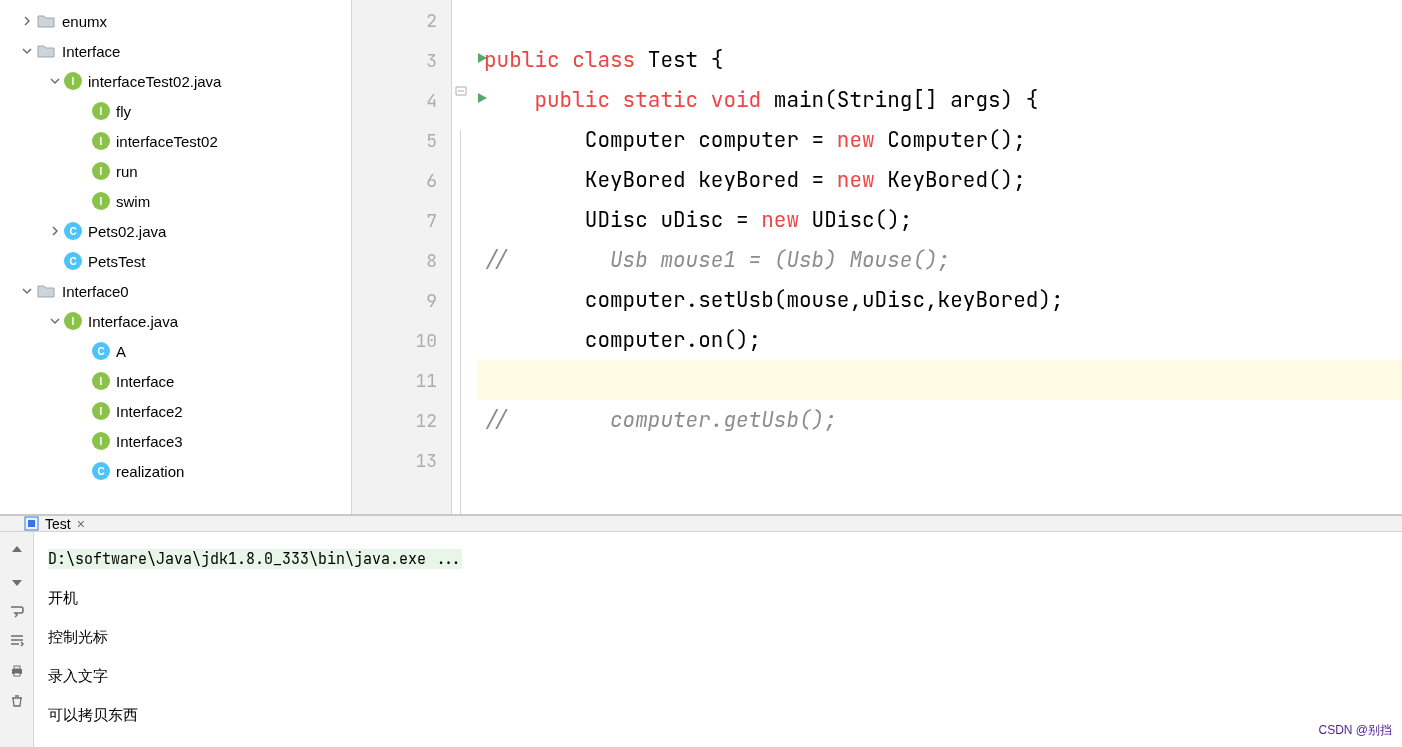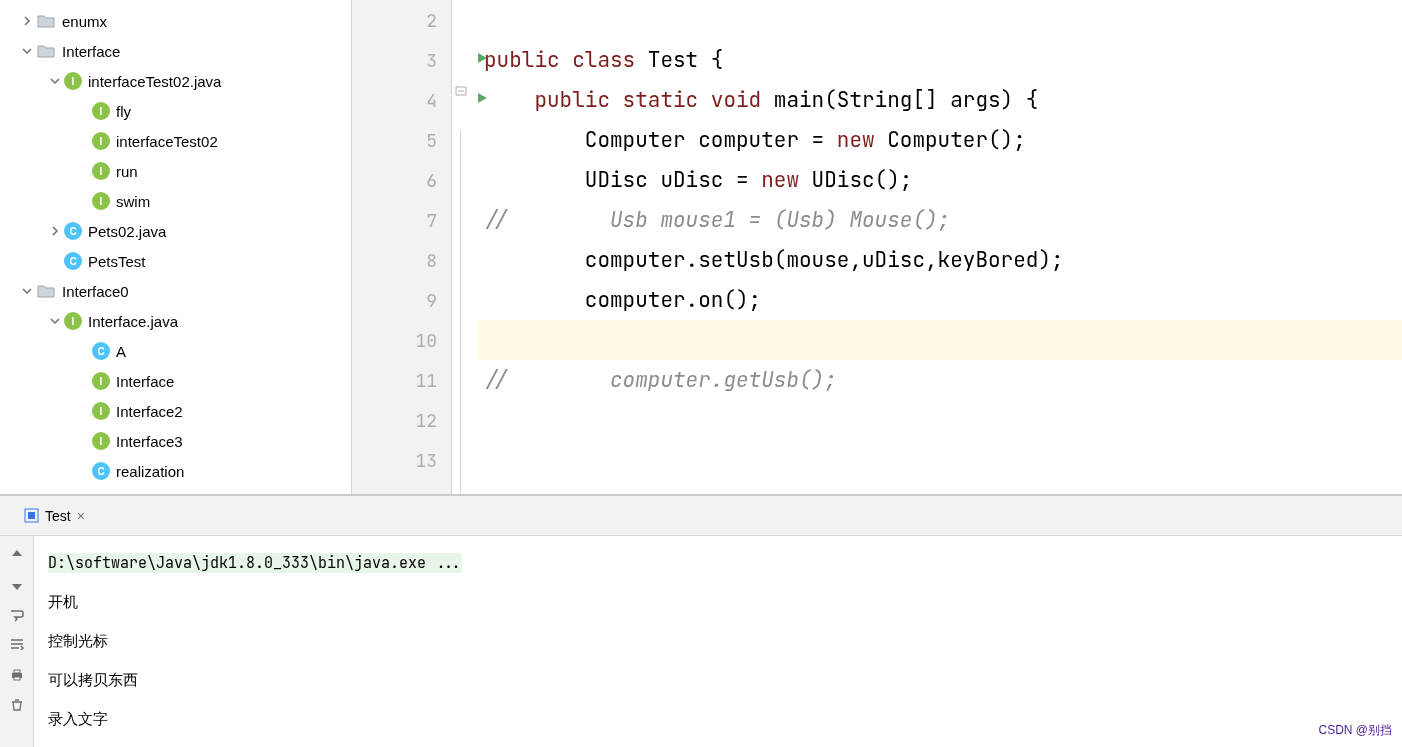--- a/index.html
+++ b/index.html
@@ -22,25 +22,25 @@
 .gutter { width: 100px; background: #f2f2f2; border-right: 1px solid #d4d4d4; font-family: "JetBrains Mono", Consolas, monospace; }
 .gutter-row { height: 40px; display: flex; align-items: center; justify-content: flex-end; padding-right: 14px; position: relative; }
 .gutter-num { color: #adadad; font-size: 18px; }
 .gutter-run { position: absolute; right: -38px; color: #59a869; }
 .fold-col { width: 26px; background: #fff; position: relative; }
 .fold-line { position: absolute; left: 8px; top: 130px; bottom: 0; width: 1px; background: #d4d4d4; }
 .fold-mark { position: absolute; left: 2px; }
 .code-col { flex: 1; font-family: "JetBrains Mono", Consolas, monospace; font-size: 21px; line-height: 40px; background: #fff; }
 .code-row { height: 40px; padding-left: 6px; white-space: pre; }
 .code-row.hl { background: #fffae3; }
-.kw { color: #7f1d1d; font-weight: normal; }
+.kw { color: #ef4444; font-weight: normal; }
 .cmt { color: #8c8c8c; font-style: italic; }
 
 .console-wrap { flex: 1; display: flex; flex-direction: column; border-top: 2px solid #c9c9c9; }
-.console-tabs { height: 40px; display: flex; align-items: center; background: #f2f2f2; border-bottom: 1px solid #d4d4d4; padding-left: 18px; }
+.console-tabs { height: 16px; display: flex; align-items: center; background: #f2f2f2; border-bottom: 1px solid #d4d4d4; padding-left: 18px; }
 .console-tab { display: flex; align-items: center; gap: 6px; padding: 0 6px; color: #000; }
 .tab-close { color: #6e6e6e; cursor: pointer; }
 .console-body { flex: 1; display: flex; }
 .console-toolbar { width: 34px; background: #f2f2f2; border-right: 1px solid #d4d4d4; display: flex; flex-direction: column; align-items: center; gap: 8px; padding-top: 8px; }
 .tool-btn { width: 22px; height: 22px; display: flex; align-items: center; justify-content: center; color: #6e6e6e; cursor: pointer; }
 .console-out { flex: 1; padding: 8px 14px; font-family: "JetBrains Mono", Consolas, monospace; font-size: 15px; line-height: 39px; }
 .console-cmd { background: #e8f5e9; }
 .watermark { position: absolute; right: 10px; bottom: 8px; font-size: 12px; color: #4c1d95; }
 </style>
 </head>
@@ -220,20 +220,21 @@
               <path d="M4 7h6" stroke="#adadad"></path>
             </svg>
         </span>
         <div class="fold-line"></div>
       </div>
       <div class="code-col" id="code">
           <div class="code-row"></div>
           <div class="code-row"><span class="kw">public class</span> Test {</div>
           <div class="code-row">    <span class="kw">public static void</span> main(String[] args) {</div>
           <div class="code-row">        Computer computer = <span class="kw">new</span> Computer();</div>
+          <div class="code-row">        KeyBored keyBored = <span class="kw">new</span> KeyBored();</div>
           <div class="code-row">        UDisc uDisc = <span class="kw">new</span> UDisc();</div>
           <div class="code-row"><span class="cmt">//        Usb mouse1 = (Usb) Mouse();</span></div>
           <div class="code-row">        computer.setUsb(mouse,uDisc,keyBored);</div>
           <div class="code-row">        computer.on();</div>
           <div class="code-row hl"></div>
           <div class="code-row"><span class="cmt">//        computer.getUsb();</span></div>
         </div>
     </div>
   </div>
 
@@ -280,20 +281,20 @@
         <span class="tool-btn">
             <svg width="14" height="14" viewBox="0 0 14 14">
               <path d="M3 4h8l-1 8H4zM2 4h10M5 2h4" fill="none" stroke="#6e6e6e" stroke-width="1.3"></path>
             </svg>
           </span>
       </div>
       <div class="console-out">
         <div><span class="console-cmd">D:\software\Java\jdk1.8.0_333\bin\java.exe ...</span></div>
         <div>开机</div>
         <div>控制光标</div>
+        <div>录入文字</div>
         <div>可以拷贝东西</div>
-        <div>录入文字</div>
       </div>
     </div>
   </div>
 </div>
 
 <span class="watermark">CSDN @别挡</span>
 
 </body></html>

